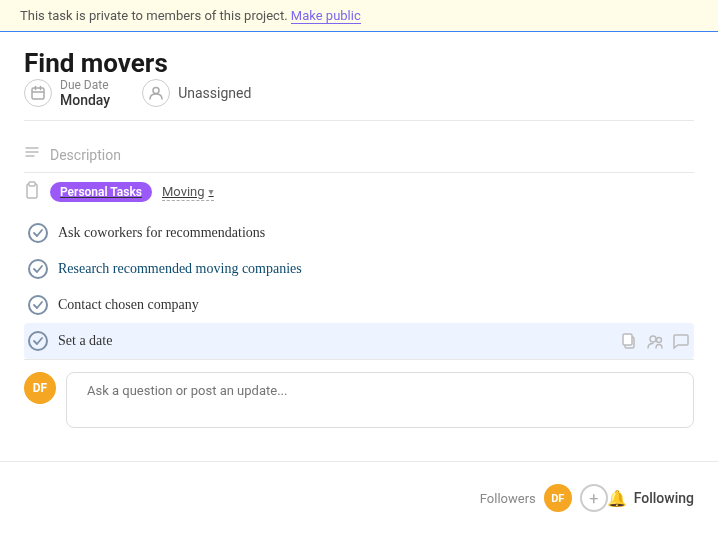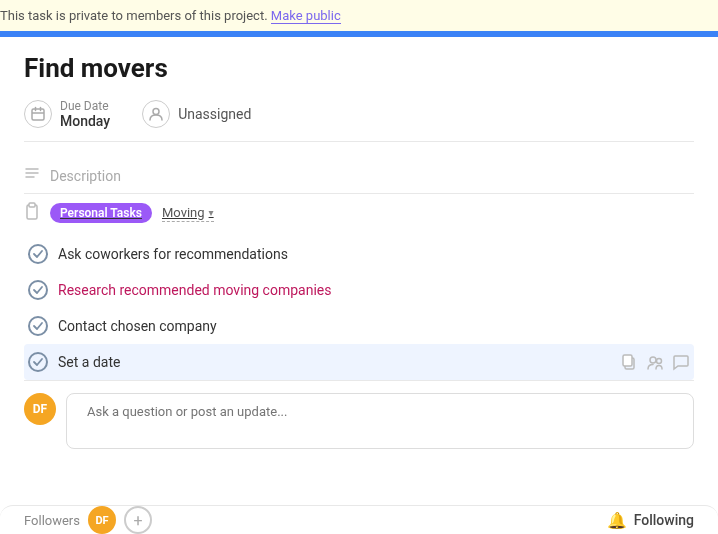--- a/index.html
+++ b/index.html
@@ -7,40 +7,39 @@
       font-family: -apple-system, BlinkMacSystemFont, 'Segoe UI', Roboto, sans-serif;
       background: #fff;
       color: #333;
       width: 718px;
       height: 534px;
       overflow: hidden;
     }
 
     .banner {
       background: #fffde7;
-      padding: 8px 0;
+      padding: 8px 20px;
       font-size: 13px;
       color: #555;
-      border-bottom: 6px solid #3b82f6;
+      border-bottom: 1px solid #3b82f6;
     }
     .banner a {
       color: #7b68ee;
       text-decoration: none;
       border-bottom: 1px solid #7b68ee;
     }
 
     .main-content {
       padding: 16px 24px 0 24px;
     }
 
     .page-title {
       font-size: 26px;
       font-weight: 700;
       color: #1a1a1a;
-      margin-bottom: 16px;
     }
 
     .meta-row {
       display: flex;
       align-items: center;
       gap: 32px;
       margin-bottom: 16px;
       padding-bottom: 12px;
       border-bottom: 1px solid #e8e8e8;
     }
@@ -149,29 +148,30 @@
     }
 
     .task-item {
       display: flex;
       align-items: center;
       gap: 10px;
       padding: 8px 4px;
       font-size: 14px;
       color: #333;
       border-radius: 4px;
+      font-family: Liberation Serif, serif;
     }
 
     .task-item.highlighted {
       background: #eef4ff;
       align-items: center;
     }
 
     .task-item.orange-text span {
-      color: #be185d;
+      color: #0c4a6e;
     }
 
     .check-icon {
       width: 20px;
       height: 20px;
       border: 2px solid #7b8fa6;
       border-radius: 50%;
       display: flex;
       align-items: center;
       justify-content: center;
@@ -220,29 +220,28 @@
       color: #999;
       min-height: 56px;
       resize: none;
       outline: none;
       font-family: inherit;
     }
 
     .footer {
       display: flex;
       align-items: center;
-      justify-content: space-between;
-      padding: 0 24px;
+      justify-content: flex-end;
+      padding: 22px 24px;
       border-top: 1px solid #e8e8e8;
       position: absolute;
       bottom: 0;
       left: 0;
       right: 0;
       background: #fff;
-      border-radius: 13px;
     }
 
     .followers-section {
       display: flex;
       align-items: center;
       gap: 8px;
     }
 
     .followers-label {
       font-size: 13px;

